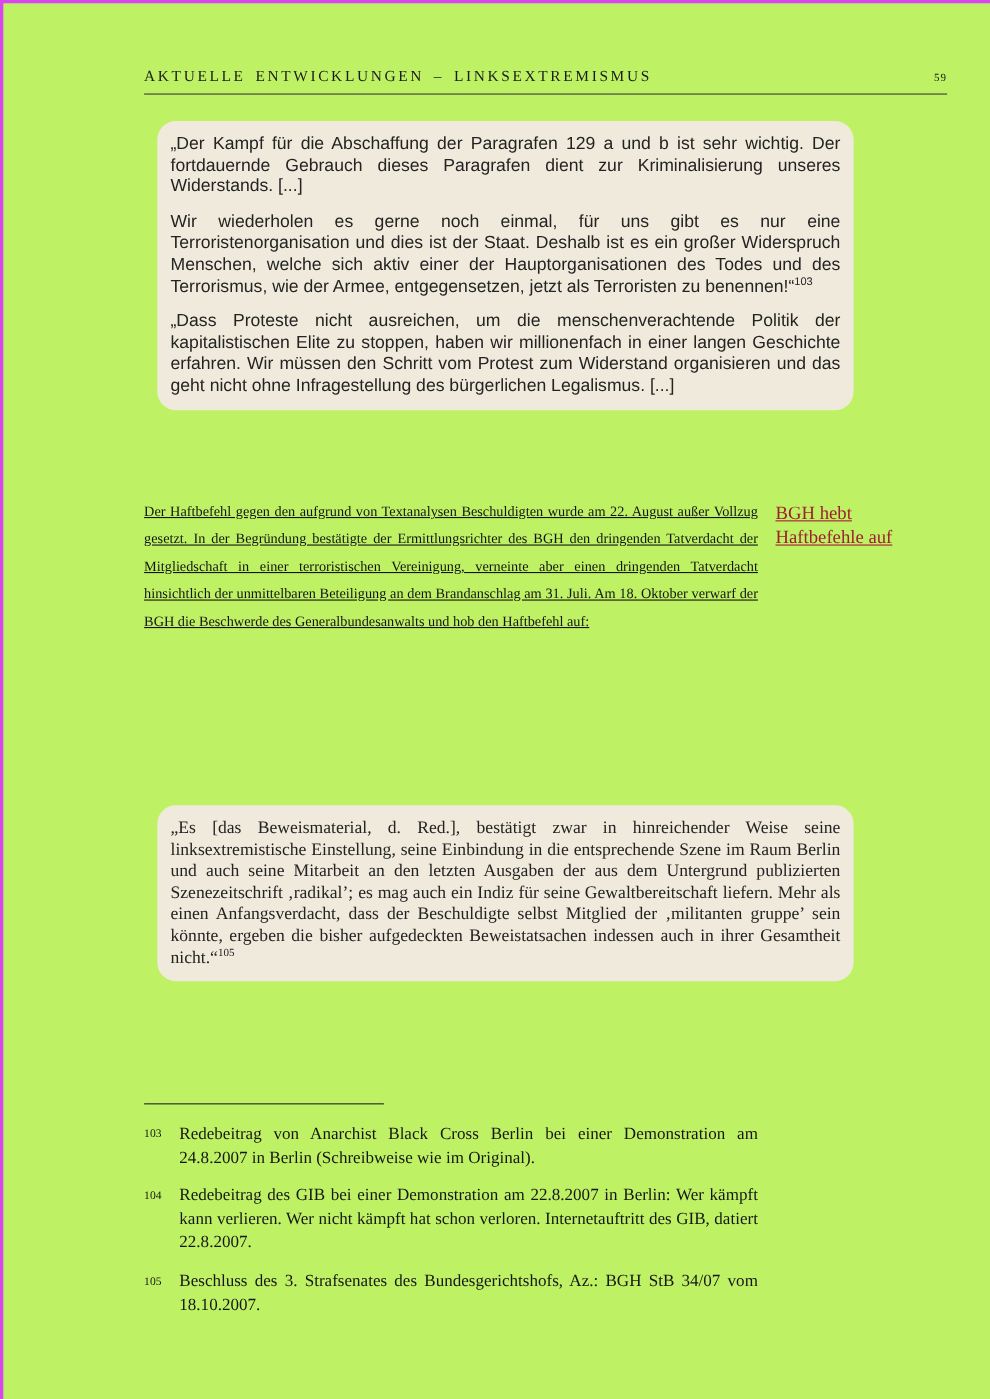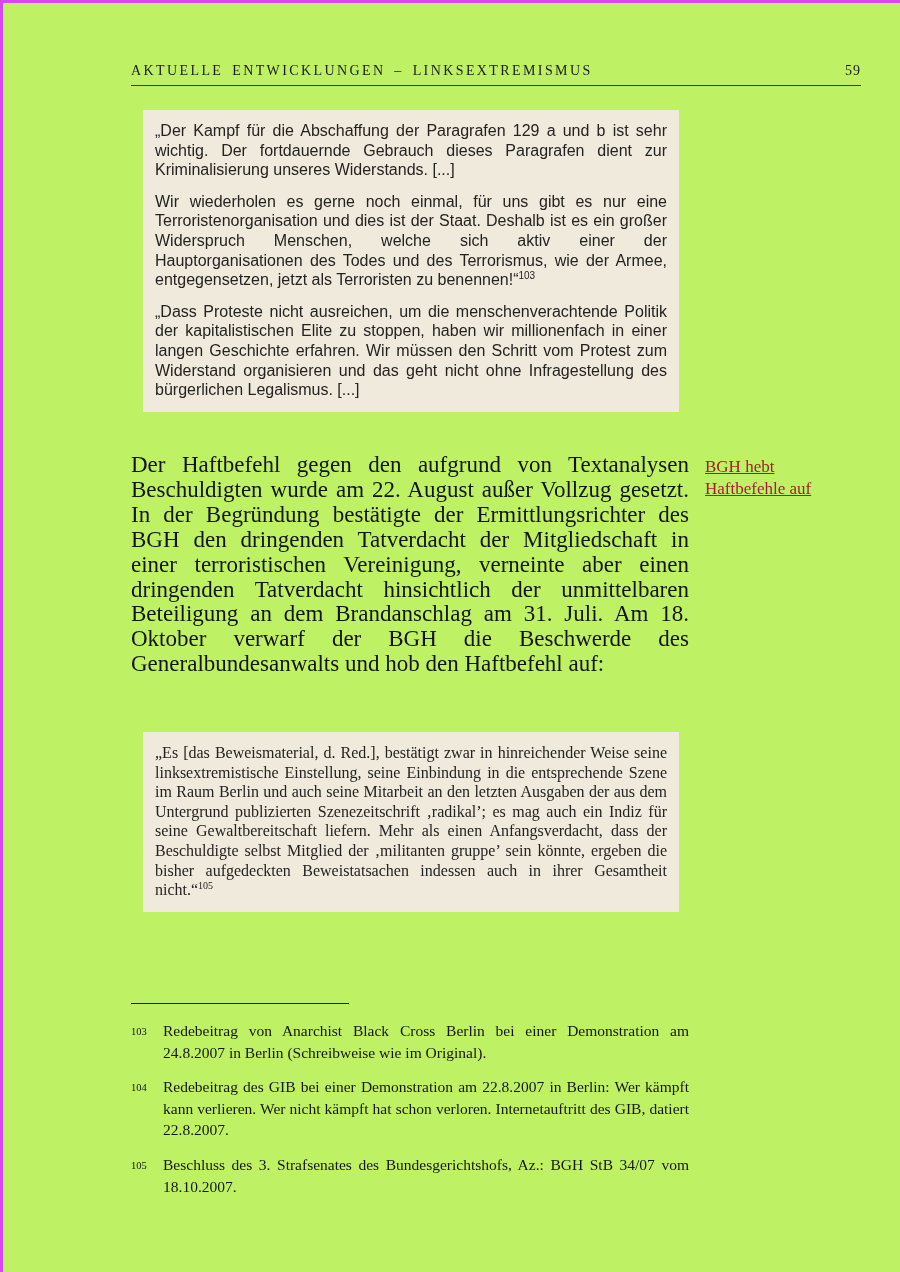--- a/index.html
+++ b/index.html
@@ -26,59 +26,61 @@
     border-bottom: 1.2px solid #3a3a3a;
     padding-bottom: 6px;
   }
   .header-title {
     font-size: 14px;
     letter-spacing: 2.4px;
     word-spacing: 3px;
     color: #1c1c1c;
   }
   .page-number {
-    font-size: 14px;
+    font-size: 10px;
     letter-spacing: 1px;
     color: #1c1c1c;
   }
 
   
   .quote-block {
     position: absolute;
     left: 140px;
-    width: 536px;
+    width: 633px;
     box-sizing: border-box;
     background: var(--quote-bg, #efeadb);
     padding: 11px 12px 12px 12px;
     font-family: "Liberation Sans", sans-serif;
     font-size: 16px;
     line-height: 19.6px;
     text-align: justify;
     color: #232323;
+    border-radius: 17px;
   }
   .quote-block-1 { top: 107px; }
   .quote-block-2 { top: 729px; font-family: Liberation Serif, serif; }
   .quote-block p { margin: 0; }
   .quote-block p + p { margin-top: 12px; }
   sup.fn-ref {
     font-size: 10px;
     line-height: 0;
     vertical-align: super;
   }
 
   
   .body-paragraph {
     position: absolute;
     left: 128px;
     top: 450px;
     width: 558px;
-    font-size: 23px;
+    font-size: 13px;
     line-height: 24.9px;
     text-align: justify;
     color: #141414;
+    text-decoration: underline;
   }
 
   
   .margin-note {
     position: absolute;
     left: 702px;
     top: 453px;
     width: 165px;
     font-size: 17px;
     line-height: 22px;

